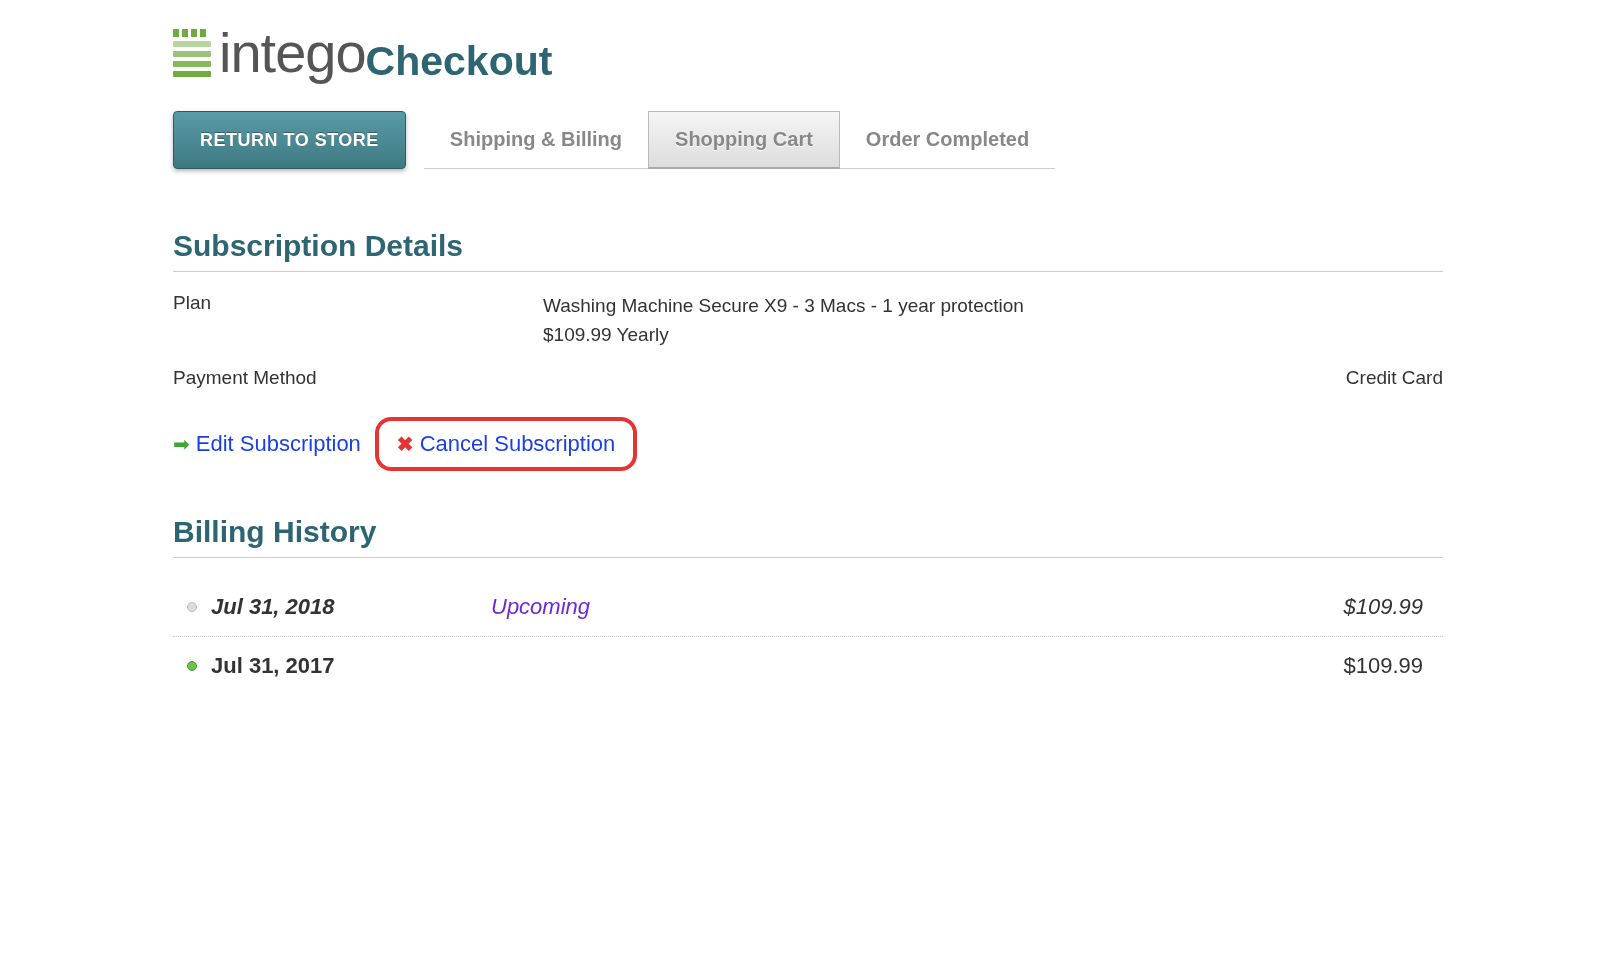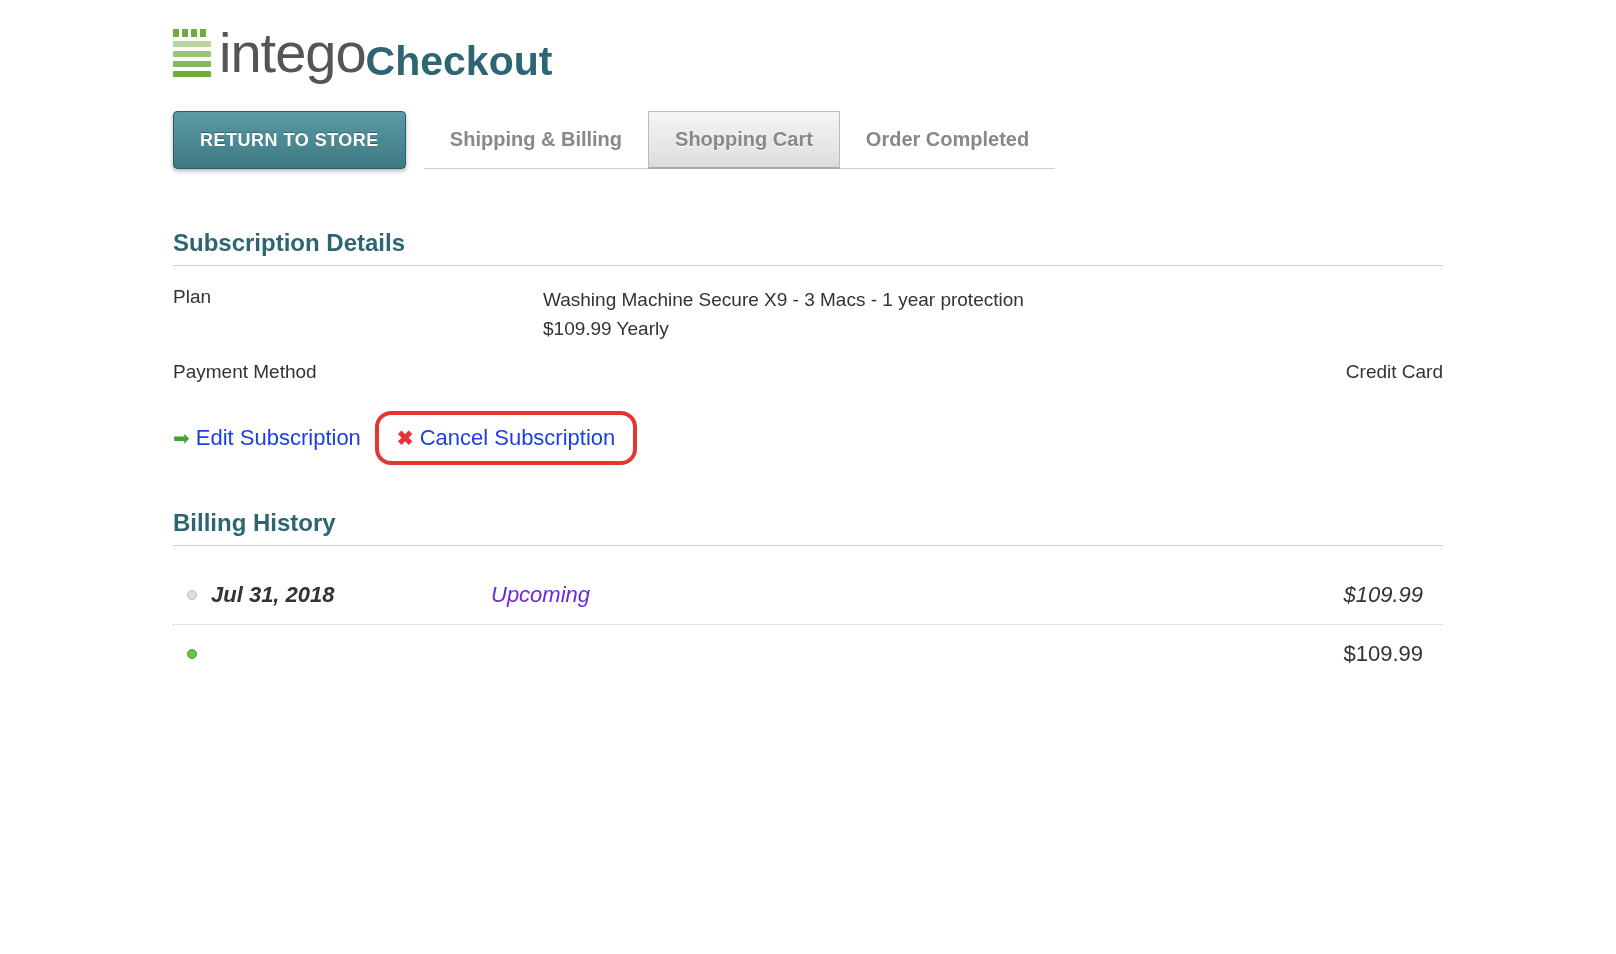--- a/index.html
+++ b/index.html
@@ -34,21 +34,21 @@
       padding: 16px 26px; font-size: 20px; font-weight: bold; color: #888;
       border-bottom: 1px solid #ccc; display: flex; align-items: center;
     }
     .tab.active {
       background: linear-gradient(to bottom, #f5f5f5, #ddd);
       border: 1px solid #bbb; border-bottom: 2px solid #aaa;
       text-shadow: 0 1px 0 #fff;
     }
 
     
-    h2.section-title { font-size: 24px; font-weight: bold; color: #2D6572; border-bottom: 1px solid #ccc; padding-bottom: 8px; margin-bottom: 20px; }
+    h2.section-title { font-size: 30px; font-weight: bold; color: #2D6572; border-bottom: 1px solid #ccc; padding-bottom: 8px; margin-bottom: 20px; }
 
     .detail-row { display: flex; margin-bottom: 18px; font-size: 19px; color: #333; }
     .detail-label { width: 370px; flex-shrink: 0; }
     .detail-value { flex: 1; }
     .detail-value.right { text-align: right; padding-left: 510px; }
     .plan-value { line-height: 1.5; }
 
     .actions { display: flex; align-items: center; gap: 14px; margin: 28px 0 44px; font-size: 22px; }
     .action-link { color: #1A3FE6; text-decoration: none; display: flex; align-items: center; gap: 6px; cursor: pointer; }
     .arrow-icon { color: #3FA534; font-size: 20px; }
@@ -131,17 +131,18 @@
 
   <div class="billing-row italic">
     <span class="bullet gray"></span>
     <span class="bill-date">Jul 31, 2018</span>
     <span class="bill-status">Upcoming</span>
     <span class="bill-amount">$109.99</span>
   </div>
 
   <div class="billing-row">
     <span class="bullet green"></span>
+    <span class="bill-date" style="font-style:normal">Jul 31, 2017</span>
     <span class="bill-status"></span>
     <span class="bill-amount" style="font-style:normal">$109.99</span>
   </div>
 
 </div>
 
 </body></html>

